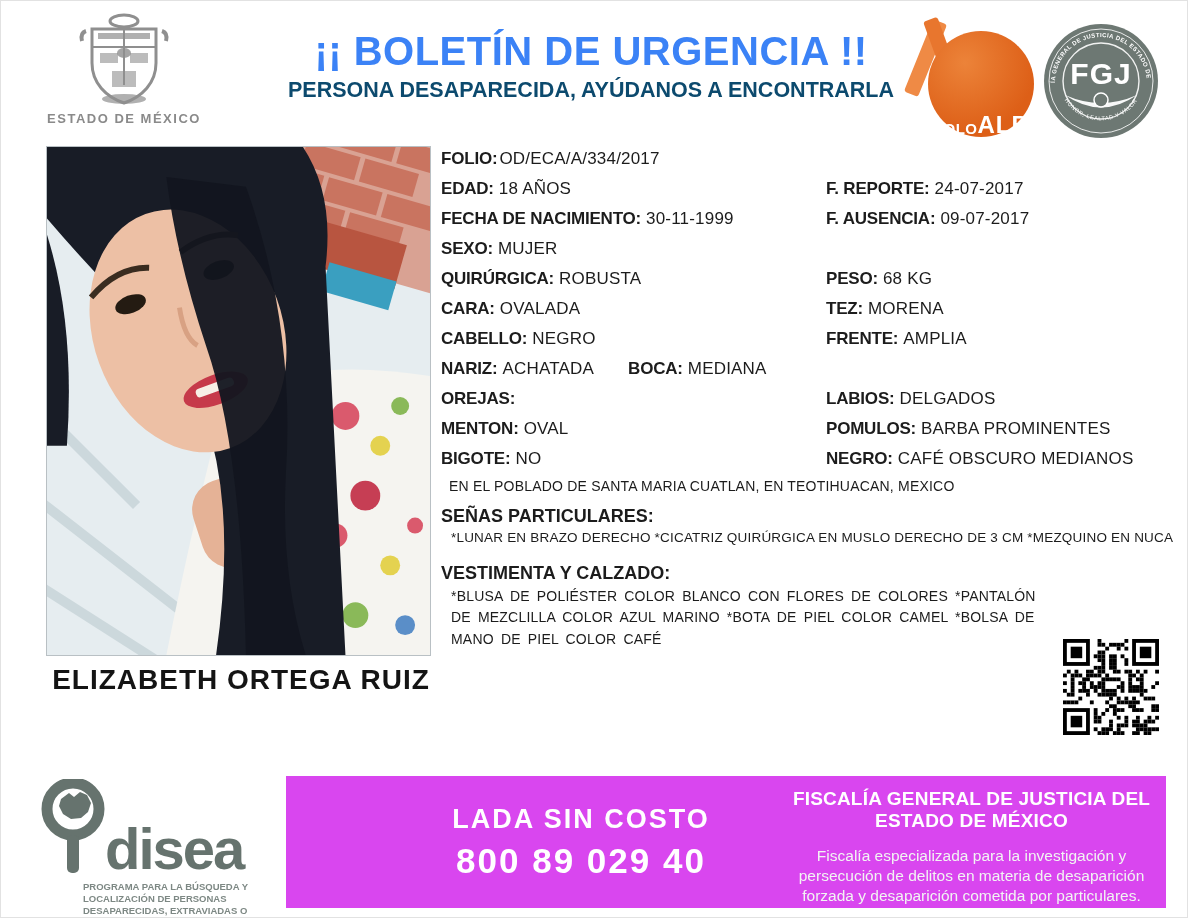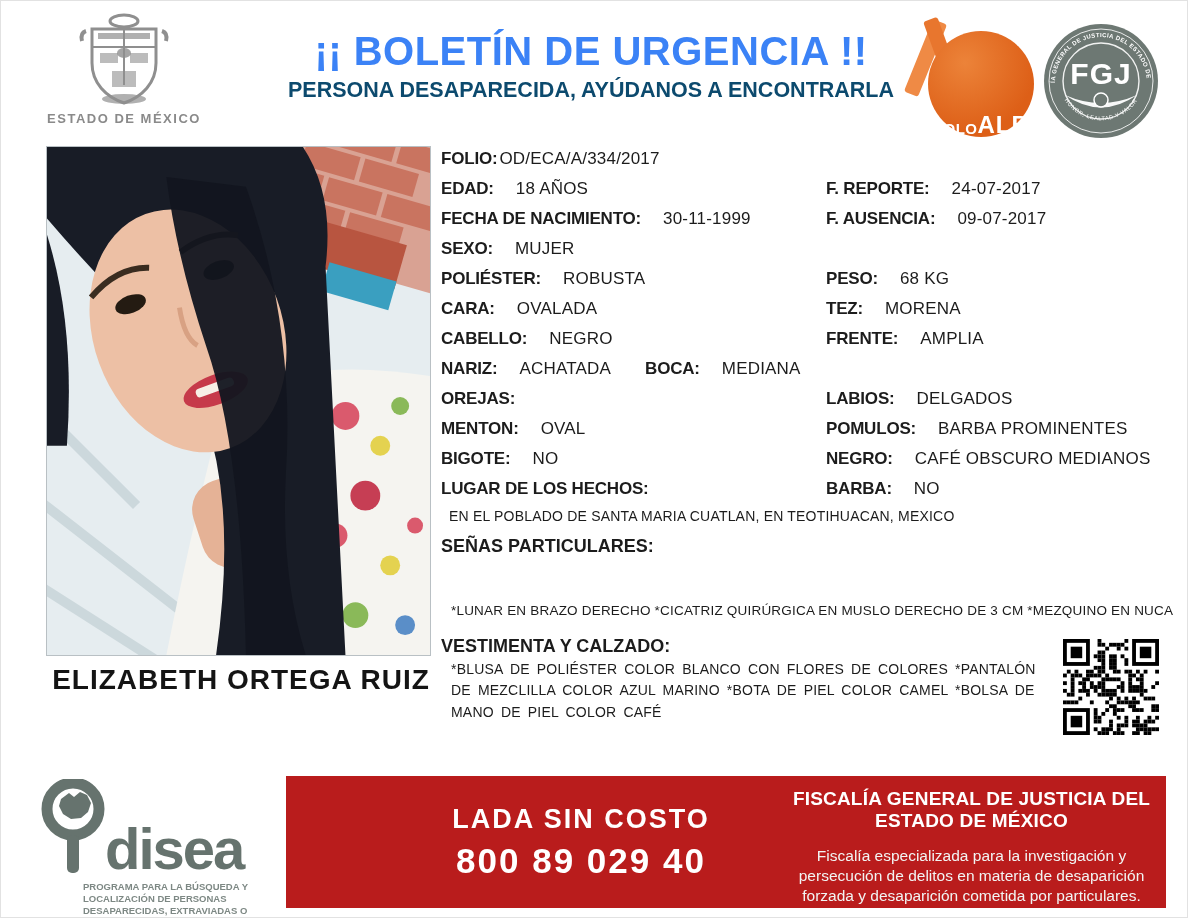--- a/index.html
+++ b/index.html
@@ -38,37 +38,37 @@
   .person-name { position:absolute; left:40px; top:663px; width:400px; text-align:center;
                  font-size:28px; font-weight:bold; color:#141414; letter-spacing:1px; }
 
   
   .data { position:absolute; left:440px; top:143px; width:715px; font-size:17px; }
   .field-row { display:flex; height:30px; align-items:center; }
   .cell.left  { width:385px; display:flex; gap:34px; }
   .cell.right { flex:1; display:flex; }
   .pair { white-space:nowrap; }
   .lab { font-weight:bold; letter-spacing:-0.2px; }
-  .val { margin-left:22px; letter-spacing:0.2px; }
+  .val { margin-left:5px; letter-spacing:0.2px; }
   .lugar-detail { font-size:14px; letter-spacing:0.2px; padding-left:8px; height:24px; display:flex; align-items:center; }
   .section { margin-top:6px; }
   .section .head { font-size:18px; font-weight:bold; height:24px; display:flex; align-items:center; }
   .section .detail { font-size:13.5px; padding-left:10px; letter-spacing:0.2px; line-height:1.45; }
   .section.vest { margin-top:14px; }
   .section.vest .detail { font-size:14px; max-width:600px; word-spacing:3px; line-height:1.55; }
 
   .qr { position:absolute; left:1062px; top:638px; width:96px; height:96px; }
 
   
   .odisea { position:absolute; left:38px; top:778px; width:250px; }
   .odisea .row { display:flex; align-items:flex-start; }
   .odisea .word { font-size:58px; font-weight:bold; color:#66736e; line-height:0.9; letter-spacing:-2px;margin-top:44px; }
   .odisea .caption { margin:2px 0 0 44px; font-size:9.5px; font-weight:bold; color:#7d8884; line-height:1.25; }
 
-  .footer-bar { position:absolute; left:285px; top:775px; width:880px; height:132px; background:#b91c1c; color:#fff; }
+  .footer-bar { position:absolute; left:285px; top:775px; width:880px; height:132px; background:#d946ef; color:#fff; }
   .lada { position:absolute; left:110px; top:28px; width:370px; text-align:center; }
   .lada .l1 { font-size:27px; font-weight:bold; letter-spacing:2px; }
   .lada .l2 { font-size:35px; font-weight:bold; letter-spacing:2px; margin-top:6px; }
   .fiscalia { position:absolute; left:505px; right:14px; top:12px; }
   .fiscalia .t { font-size:19px; font-weight:bold; text-align:center; letter-spacing:0.2px; }
   .fiscalia .d { font-size:15.5px; text-align:center; margin-top:14px; line-height:1.3; color:#f2f4f3; }
 </style>
 </head>
 <body>
 
@@ -222,21 +222,21 @@
             <span class="pair"><span class="lab">F. AUSENCIA:</span><span class="val">09-07-2017</span></span>
           </div>
         </div>
         <div class="field-row">
           <div class="cell right">
             <span class="pair"><span class="lab">SEXO:</span><span class="val">MUJER</span></span>
           </div>
         </div>
         <div class="field-row">
           <div class="cell left">
-            <span class="pair"><span class="lab">POLIÉSTER:</span><span class="val">ROBUSTA</span></span>
+            <span class="pair"><span class="lab">QUIRÚRGICA:</span><span class="val">ROBUSTA</span></span>
           </div>
           <div class="cell right">
             <span class="pair"><span class="lab">PESO:</span><span class="val">68 KG</span></span>
           </div>
         </div>
         <div class="field-row">
           <div class="cell left">
             <span class="pair"><span class="lab">CARA:</span><span class="val">OVALADA</span></span>
           </div>
           <div class="cell right">
@@ -274,35 +274,27 @@
           </div>
         </div>
         <div class="field-row">
           <div class="cell left">
             <span class="pair"><span class="lab">BIGOTE:</span><span class="val">NO</span></span>
           </div>
           <div class="cell right">
             <span class="pair"><span class="lab">NEGRO:</span><span class="val">CAFÉ OBSCURO MEDIANOS</span></span>
           </div>
         </div>
-        <div class="field-row">
-          <div class="cell left">
-            <span class="pair"><span class="lab">LUGAR DE LOS HECHOS:</span><span class="val"></span></span>
-          </div>
-          <div class="cell right">
-            <span class="pair"><span class="lab">BARBA:</span><span class="val">NO</span></span>
-          </div>
-        </div>
       </div>
 
     <div class="lugar-detail">EN EL POBLADO DE SANTA MARIA CUATLAN, EN TEOTIHUACAN, MEXICO</div>
 
     <div class="section">
       <div class="head">SEÑAS PARTICULARES:</div>
-      <div class="detail" style="white-space:nowrap;margin-top:43px;">*LUNAR EN BRAZO DERECHO  *CICATRIZ QUIRÚRGICA EN MUSLO DERECHO DE 3 CM *MEZQUINO EN NUCA</div>
+      <div class="detail" style="white-space:nowrap;">*LUNAR EN BRAZO DERECHO  *CICATRIZ QUIRÚRGICA EN MUSLO DERECHO DE 3 CM *MEZQUINO EN NUCA</div>
     </div>
 
     <div class="section vest">
       <div class="head">VESTIMENTA Y CALZADO:</div>
       <div class="detail">*BLUSA DE POLIÉSTER COLOR BLANCO CON FLORES DE COLORES *PANTALÓN DE MEZCLILLA COLOR AZUL MARINO *BOTA DE PIEL COLOR CAMEL *BOLSA DE MANO DE PIEL COLOR CAFÉ</div>
     </div>
   </div>
 
   <div class="qr"><svg width="96" height="96" viewBox="0 0 96 96">
         <rect width="96" height="96" fill="#fff"></rect>

